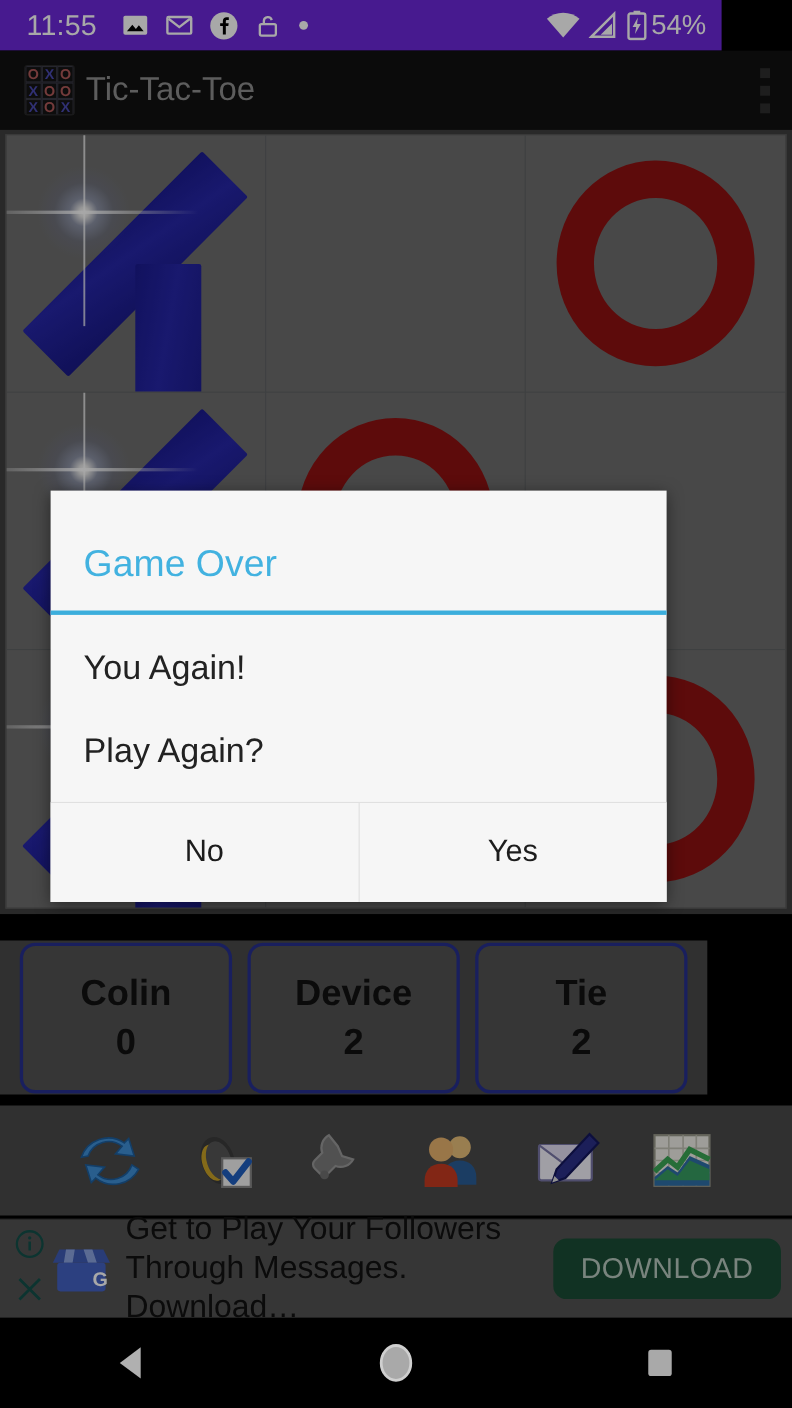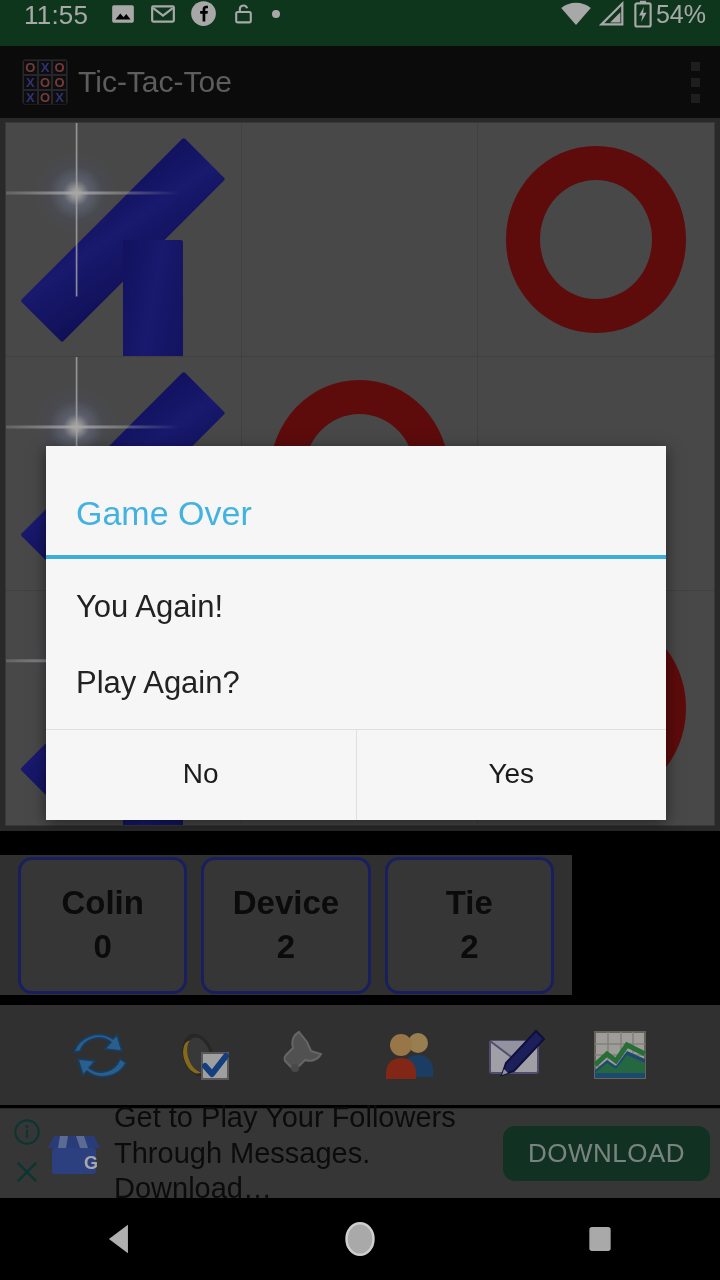--- a/index.html
+++ b/index.html
@@ -7,22 +7,22 @@
   body {
     font-family:"Liberation Sans", sans-serif;
     background:#000;
     overflow:hidden;
     position:relative;
   }
   #screen { position:relative; width:720px; height:1280px; background:#000; }
 
   
   .statusbar {
-    position:absolute; top:0; left:0; width:720px; height:46px;
-    background:#14532d; display:flex; align-items:flex-start;
+    position:absolute; top:0; left:0; width:656px; height:46px;
+    background:#6d28d9; display:flex; align-items:center;
     padding:0 14px 0 24px;
   }
   .sb-clock { color:#fff; font-size:26px; letter-spacing:.2px; }
   .sb-left-icons { display:flex; align-items:center; gap:14px; margin-left:22px; }
   .sb-spacer { flex:1; }
   .sb-right { display:flex; align-items:center; gap:7px; }
   .sb-battpct { color:#fff; font-size:25px; margin-left:3px; }
   .ic { display:block; }
 
   
@@ -92,39 +92,39 @@
   .mark-o {
     width:76%; height:80%; border-radius:50%;
     border:34px solid #8e1212; background:transparent;
   }
 
   
   .scrim { position:absolute; top:0; left:0; width:720px; height:1280px; background:rgba(0,0,0,.34); z-index:40; }
 
   
   .dialog {
-    position:absolute; left:46px; top:446px; width:620px;
+    position:absolute; left:46px; top:446px; width:560px;
     background:#f6f6f6; z-index:50;
     box-shadow:0 3px 14px rgba(0,0,0,.5);
   }
   .dlg-title { padding:48px 30px 22px 30px; font-size:34px; color:#42b2e0; }
   .dlg-rule { height:4px; background:#3caedc; }
   .dlg-body { padding:30px 30px 28px 30px; }
   .dlg-line { font-size:31px; color:#222; }
   .dlg-line + .dlg-line { margin-top:40px; }
   .dlg-btns { display:flex; border-top:1px solid #e0e0e0;align-items:center; }
   .dlg-btn {
     flex:1; text-align:center; padding:28px 0 30px 0;
     font-size:28px; color:#1c1c1c; background:#f6f6f6; cursor:pointer;
   }
   .dlg-btn + .dlg-btn { border-left:1px solid #e0e0e0; }
 
   
   .scores {
-    position:absolute; top:855px; left:0; width:572px; height:140px;
+    position:absolute; top:855px; left:0; width:643px; height:140px;
     display:flex; gap:14px; padding:0 18px; align-items:center;
     background:#4a4a4a;
   }
   .score-btn {
     flex:1; height:137px; border:3px solid #26308f; border-radius:14px;
     background:#525252; display:flex; flex-direction:column;
     align-items:center; justify-content:center; gap:6px; cursor:pointer;
   }
   .score-name { font-size:33px; font-weight:bold; color:#111; }
   .score-val  { font-size:33px; font-weight:bold; color:#111; }

